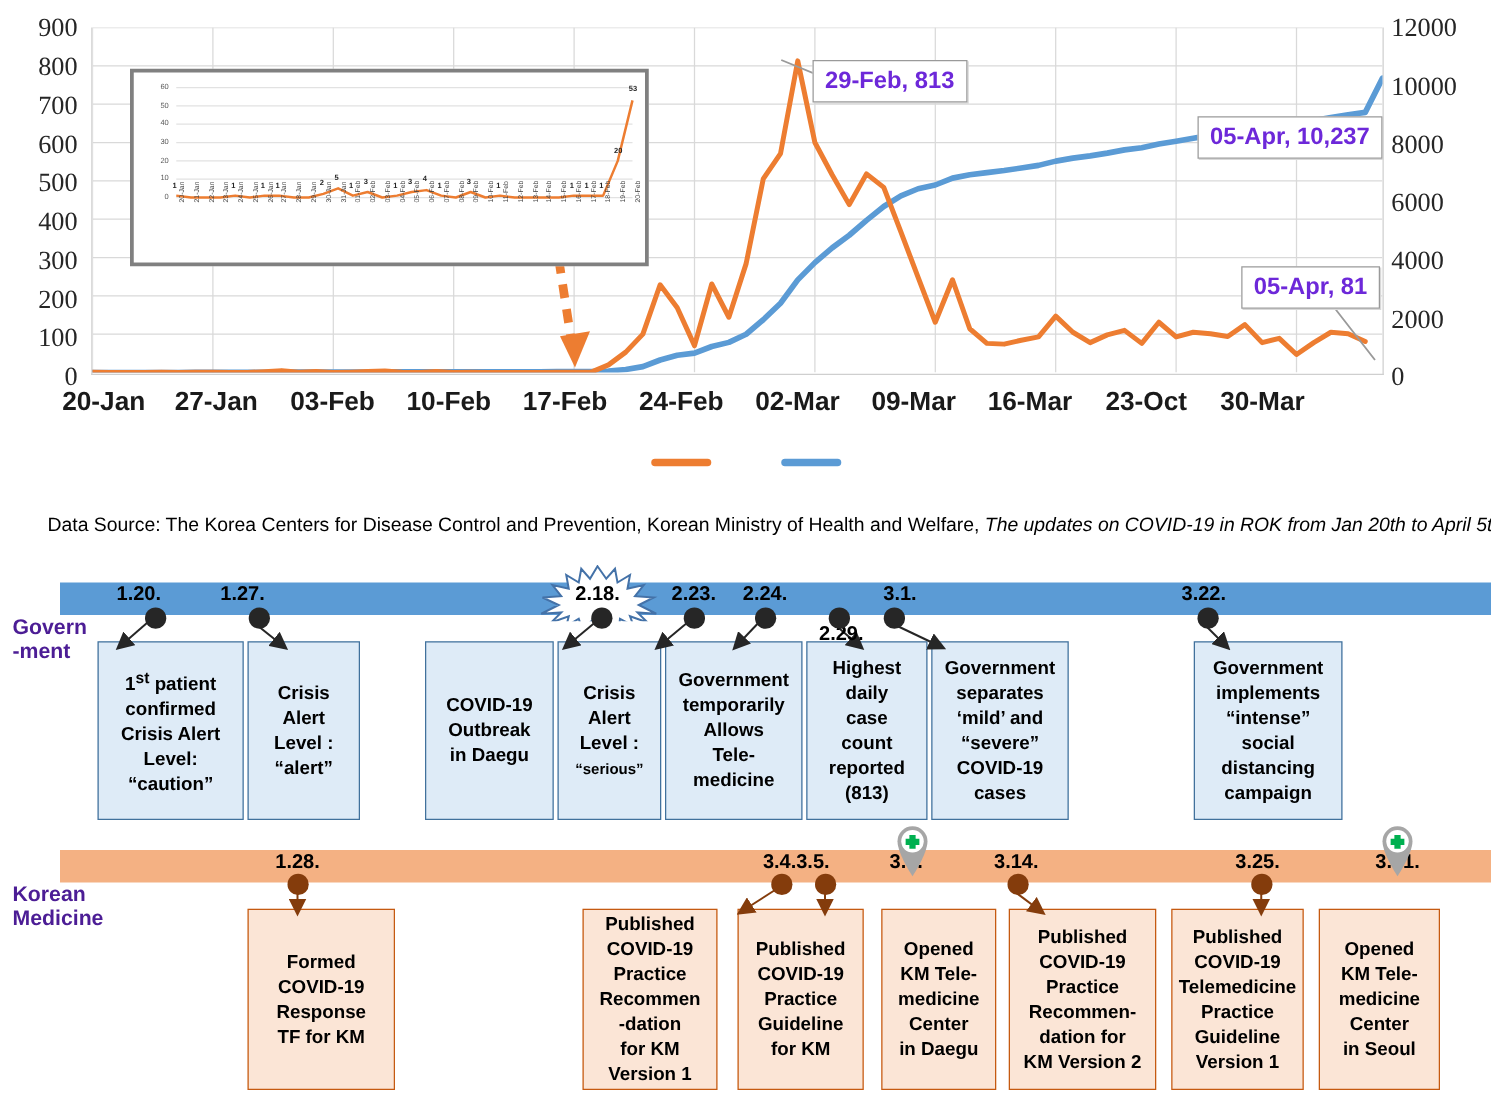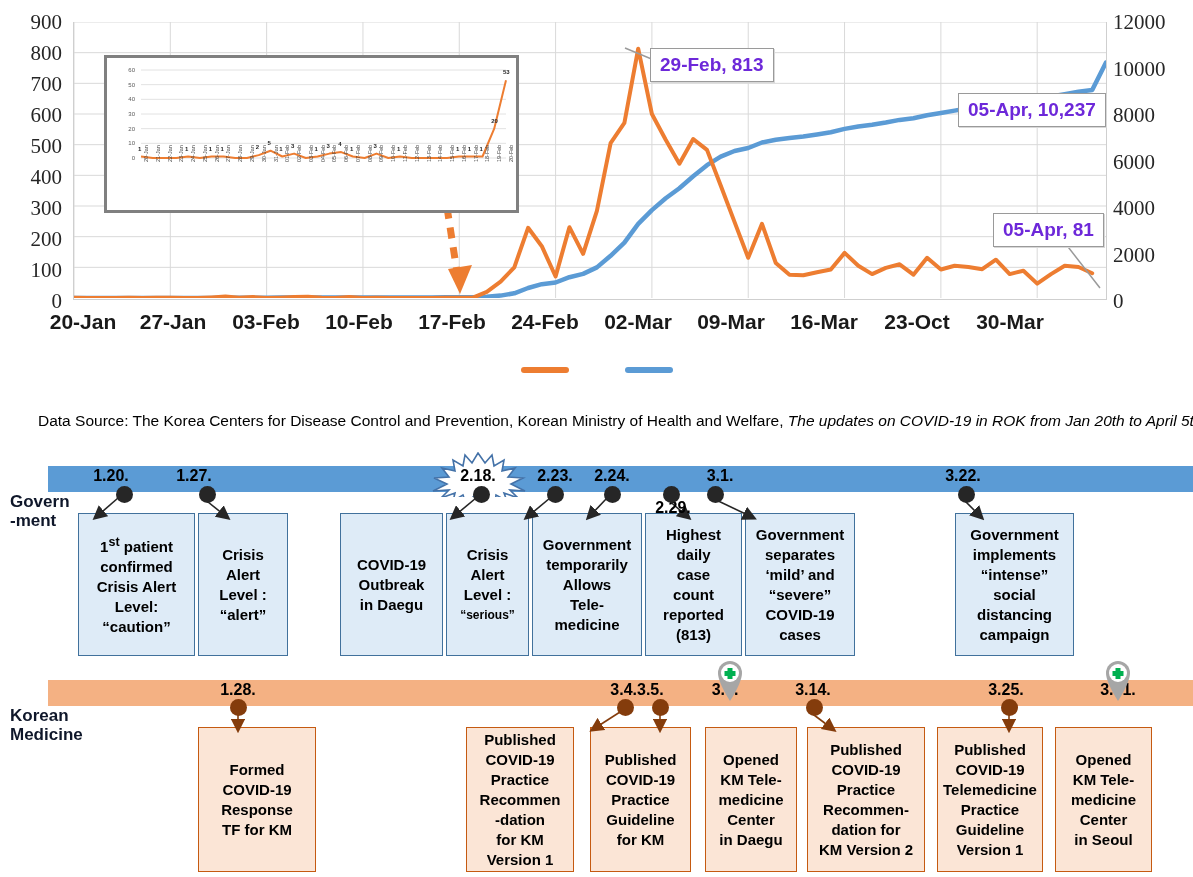--- a/index.html
+++ b/index.html
@@ -41,21 +41,21 @@
   .lgline{width:48px;height:6px;border-radius:3px;}
   .lgtxt{font-size:21px;color:#1a1a1a;}
 
   #datasource{position:absolute;left:38px;top:412px;font-size:15.5px;color:#000;white-space:nowrap;}
   #datasource i{font-style:italic;}
 
   
   .railGov{position:absolute;left:48px;top:466px;width:1145px;height:26px;background:#5B9BD5;}
   .railKm{position:absolute;left:48px;top:680px;width:1145px;height:26px;background:#F4B183;}
 
-  .rowlabel{position:absolute;font-size:17px;font-weight:bold;color:#0f172a;line-height:19px;}
+  .rowlabel{position:absolute;font-size:17px;font-weight:bold;color:#4c1d95;line-height:19px;}
 
   .datelabel{position:absolute;font-size:16px;font-weight:bold;color:#000;white-space:nowrap;
       text-align:center;z-index:6;}
 
   .dotGov{position:absolute;width:17px;height:17px;border-radius:50%;background:#262626;z-index:6;}
   .dotKm{position:absolute;width:17px;height:17px;border-radius:50%;background:#843C0C;z-index:6;}
 
   .boxGov{position:absolute;background:#DEEBF7;border:1.5px solid #41719C;
       box-sizing:border-box;display:flex;align-items:center;justify-content:center;
       text-align:center;font-size:15px;font-weight:bold;color:#000;line-height:20px;padding:2px;}

